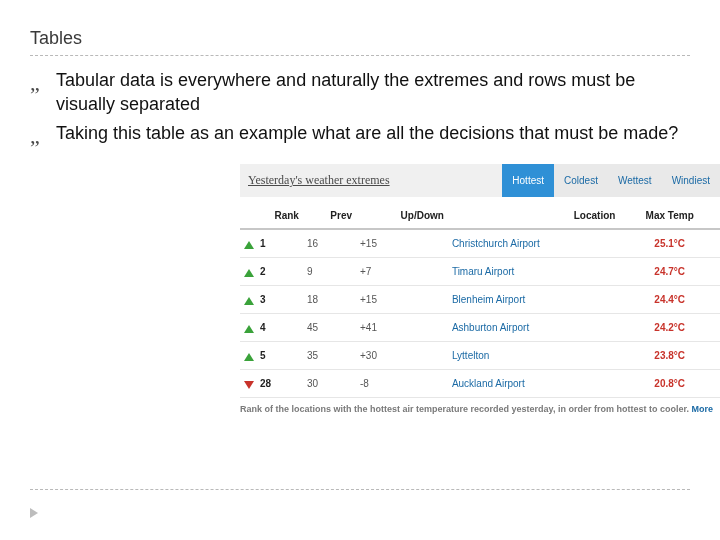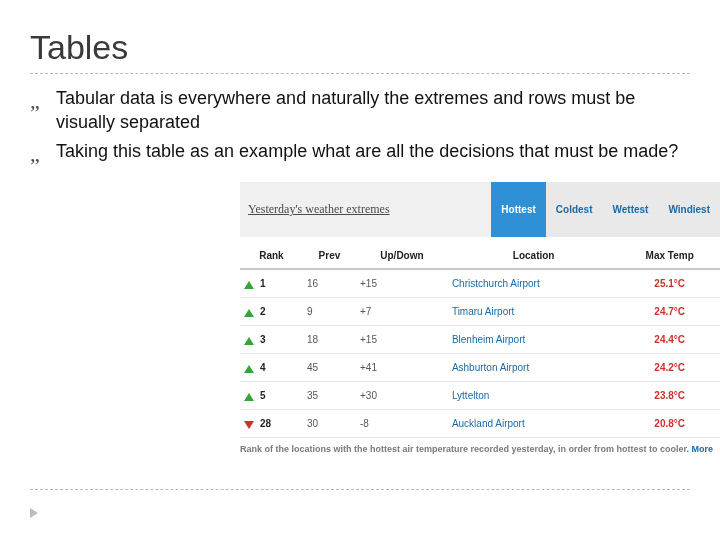--- a/index.html
+++ b/index.html
@@ -1,31 +1,31 @@
 <!DOCTYPE html>
 <html><head>
 <meta charset="utf-8">
 <style>
   * { box-sizing: border-box; margin: 0; padding: 0; }
   html, body { width: 720px; height: 540px; background: #fff; font-family: Arial, Helvetica, sans-serif; }
   .slide { padding: 28px 30px 10px 30px; width: 720px; height: 540px; position: relative; }
-  .title { font-size: 34px; color: #3a3a3a; font-weight: 400; margin-bottom: 6px; }
+  .title { font-size: 18px; color: #3a3a3a; font-weight: 400; margin-bottom: 6px; }
   .hr-dashed { border: none; border-top: 1px dashed #b9b9b9; margin: 4px 0 12px 0; }
   .bullets { font-size: 18px; color: #111; line-height: 1.35; }
   .bullet-row { display: flex; margin-bottom: 4px; }
   .bullet-mark { width: 26px; flex: 0 0 26px; font-size: 22px; color: #4a4a4a; font-family: Georgia, serif; }
   .bullet-text { flex: 1; }
   .table-wrap { margin: 14px 0 0 210px; width: 480px; font-size: 10px; color: #333; }
   .panel-head { display: flex; align-items: center; background: #f0f0f0; }
   .panel-title { flex: 1; padding: 6px 8px; font-family: Georgia, 'Times New Roman', serif; color: #4a4a4a; font-size: 12px; text-decoration: underline; }
   .tabs { display: flex; }
-  .tab { padding: 22px 10px; font-size: 10px; color: #1b6aa5; background: #e9e9e9; cursor: pointer; font-weight: bold; }
+  .tab { padding: 11px 10px; font-size: 10px; color: #1b6aa5; background: #e9e9e9; cursor: pointer; }
   .tab.active { background: #2f90d6; color: #fff; }
   table { width: 100%; border-collapse: collapse; margin-top: 6px; }
-  th { text-align: center; font-weight: 700; color: #222; padding: 7px 4px 7px 4px; border-bottom: 2px solid #c7c7c7; font-size: 10px; white-space: nowrap; }
+  th { text-align: right; font-weight: 700; color: #222; padding: 7px 4px 7px 4px; border-bottom: 2px solid #c7c7c7; font-size: 10px; white-space: nowrap; }
   th.r, td.r { text-align: center; }
   td { padding: 8px 4px; border-bottom: 1px solid #e6e6e6; font-size: 10px; color: #555; white-space: nowrap; }
   td.rank { color: #222; font-weight: 700; }
   td.loc { color: #1b6aa5; }
   td.temp { color: #c8332b; font-weight: 700; }
   .tri { display: inline-block; width: 0; height: 0; margin-right: 6px; vertical-align: middle; }
   .tri.up { border-left: 5px solid transparent; border-right: 5px solid transparent; border-bottom: 8px solid #3aa23a; }
   .tri.down { border-left: 5px solid transparent; border-right: 5px solid transparent; border-top: 8px solid #c8332b; }
   .caption { margin-top: 6px; font-size: 9px; color: #7a7a7a; font-weight: bold; }
   .caption .more { color: #1b6aa5; }

